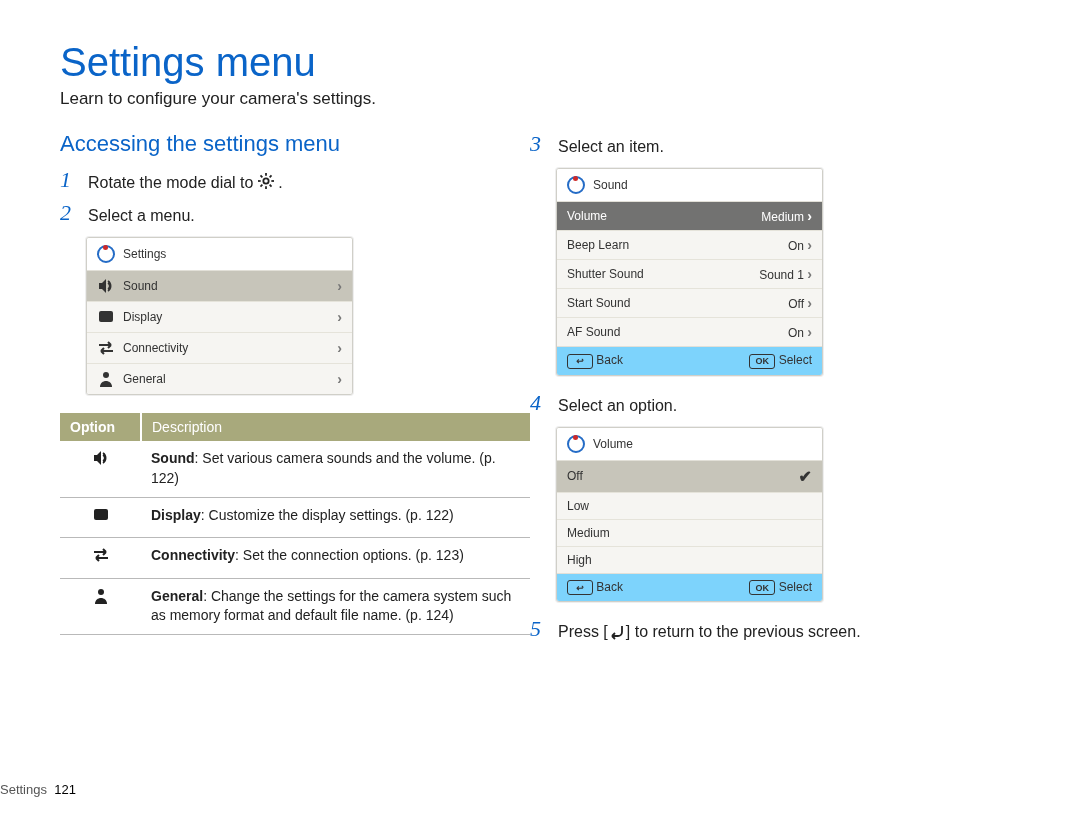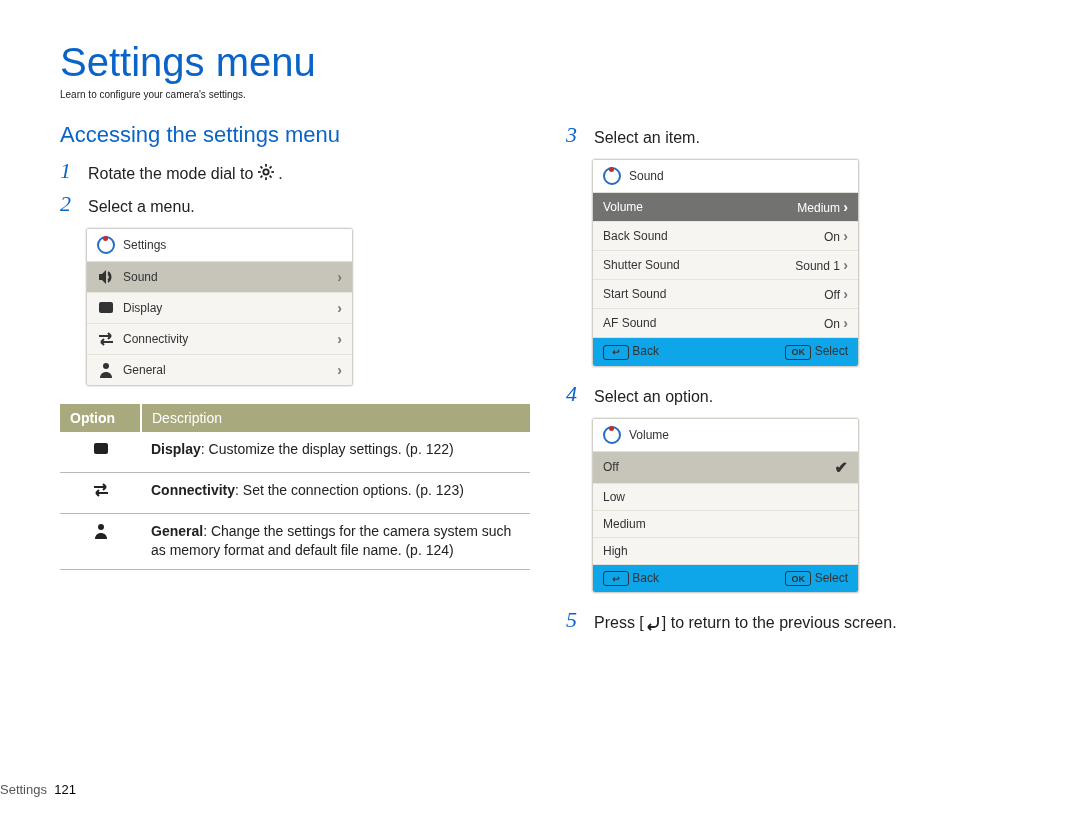--- a/index.html
+++ b/index.html
@@ -4,22 +4,22 @@
 <style>
   :root{
     --blue:#0a64c8; --step-blue:#0a64c8; --text:#222; --muted:#555;
     --olive:#a8a97c; --table-border:#b9b9b9; --scr-bg:#f6f5f2; --scr-border:#d0cfc8;
     --row-dark:#727271; --row-sel:#c7c5ba;
   }
   html,body{margin:0;padding:0;background:#fff;color:var(--text);
     font-family:Arial,Helvetica,sans-serif;font-size:15px;}
   .page{width:1080px;height:815px;position:relative;box-sizing:border-box;padding:40px 65px 0 60px;}
   h1{color:var(--blue);font-size:40px;font-weight:400;margin:0 0 4px;}
-  .subtitle{font-size:10px;color:var(--text);margin-bottom:22px;}
-  .cols{display:flex;gap:36px;}
+  .subtitle{font-size:17px;color:var(--text);margin-bottom:22px;}
+  .cols{display:flex;}
   .col{flex:0 0 470px;}
   h2{color:var(--blue);font-size:22px;font-weight:400;margin:0 0 14px;}
   .step{display:flex;align-items:flex-start;gap:10px;margin:4px 0 10px;line-height:1.45;font-size:16px;}
   .num{color:var(--step-blue);font-style:italic;font-size:22px;font-family:Georgia,'Times New Roman',serif;
     min-width:18px;line-height:1;margin-top:-2px;}
   .step-text{flex:1;}
   .gear{display:inline-flex;width:16px;height:16px;vertical-align:-2px;}
 
   
   .screen{width:265px;margin:8px 0 18px 26px;border:1px solid var(--scr-border);border-radius:3px;
@@ -28,21 +28,21 @@
   .dial{width:14px;height:14px;border:2px solid #256cc6;border-radius:50%;position:relative;}
   .dial:after{content:"";width:5px;height:5px;background:#cd2a2a;border-radius:50%;position:absolute;top:-2px;left:4px;}
   .scr-body{background:var(--scr-bg);min-height:90px;}
   .scr-row{display:flex;align-items:center;justify-content:space-between;padding:6px 10px;border-top:1px solid #e5e3da;}
   .scr-row:first-child{border-top:none;}
   .row-left{display:flex;align-items:center;gap:8px;}
   .chev{color:#777;font-size:14px;font-weight:700;}
   .scr-row.sel{background:var(--row-sel);}
   .scr-row.dark{background:var(--row-dark);color:#fff;}
   .scr-row.dark .chev{color:#fff;}
-  .scr-foot{display:flex;justify-content:space-between;padding:6px 10px;background:#0ea5e9;border-top:1px solid #e2e0d8;}
+  .scr-foot{display:flex;justify-content:space-between;padding:6px 10px;background:#7dd3fc;border-top:1px solid #e2e0d8;}
   .pill{display:inline-flex;align-items:center;justify-content:center;height:13px;min-width:18px;padding:0 3px;
     border:1px solid #333;border-radius:3px;font-size:9px;font-weight:700;}
 
   
   table.optdesc{width:100%;border-collapse:collapse;margin-top:2px;font-size:14px;}
   table.optdesc th{background:var(--olive);color:#fff;font-weight:400;text-align:left;padding:6px 10px;}
   table.optdesc th.c0{width:60px;border-right:2px solid #fff;font-weight:bold;}
   table.optdesc td{border-bottom:1px solid var(--table-border);padding:8px 10px;vertical-align:top;line-height:1.4;}
   td.ic{text-align:center;width:60px;}
   svg.glyph{width:18px;height:18px;}
@@ -163,20 +163,26 @@
       </div>
 
       <table class="optdesc">
         <tbody>
             <tr>
           <th class="c0">Option</th>
           <th>Description</th>
         </tr>
         <tr>
           <td class="ic"><svg class="glyph" viewBox="0 0 18 18">
+                  <use href="#ic-sound"></use>
+                </svg></td>
+          <td><strong>Sound</strong><span>: Set various camera sounds and the volume. (p. 122)</span></td>
+        </tr>
+        <tr>
+          <td class="ic"><svg class="glyph" viewBox="0 0 18 18">
                   <use href="#ic-display"></use>
                 </svg></td>
           <td><strong>Display</strong><span>: Customize the display settings. (p. 122)</span></td>
         </tr>
         <tr>
           <td class="ic"><svg class="glyph" viewBox="0 0 18 18">
                   <use href="#ic-connect"></use>
                 </svg></td>
           <td><strong>Connectivity</strong><span>: Set the connection options. (p. 123)</span></td>
         </tr>
@@ -200,21 +206,21 @@
         <div class="scr-title">
           <span class="dial"></span>
           <span>Sound</span>
         </div>
         <div class="scr-body">
           <div class="scr-row dark">
             <span>Volume</span>
             <span><span>Medium</span> <span class="chev">›</span></span>
           </div>
           <div class="scr-row">
-            <span>Back Sound</span>
+            <span>Beep Learn</span>
             <span><span>On</span> <span class="chev">›</span></span>
           </div>
           <div class="scr-row">
             <span>Shutter Sound</span>
             <span><span>Sound 1</span> <span class="chev">›</span></span>
           </div>
           <div class="scr-row">
             <span>Start Sound</span>
             <span><span>Off</span> <span class="chev">›</span></span>
           </div>

